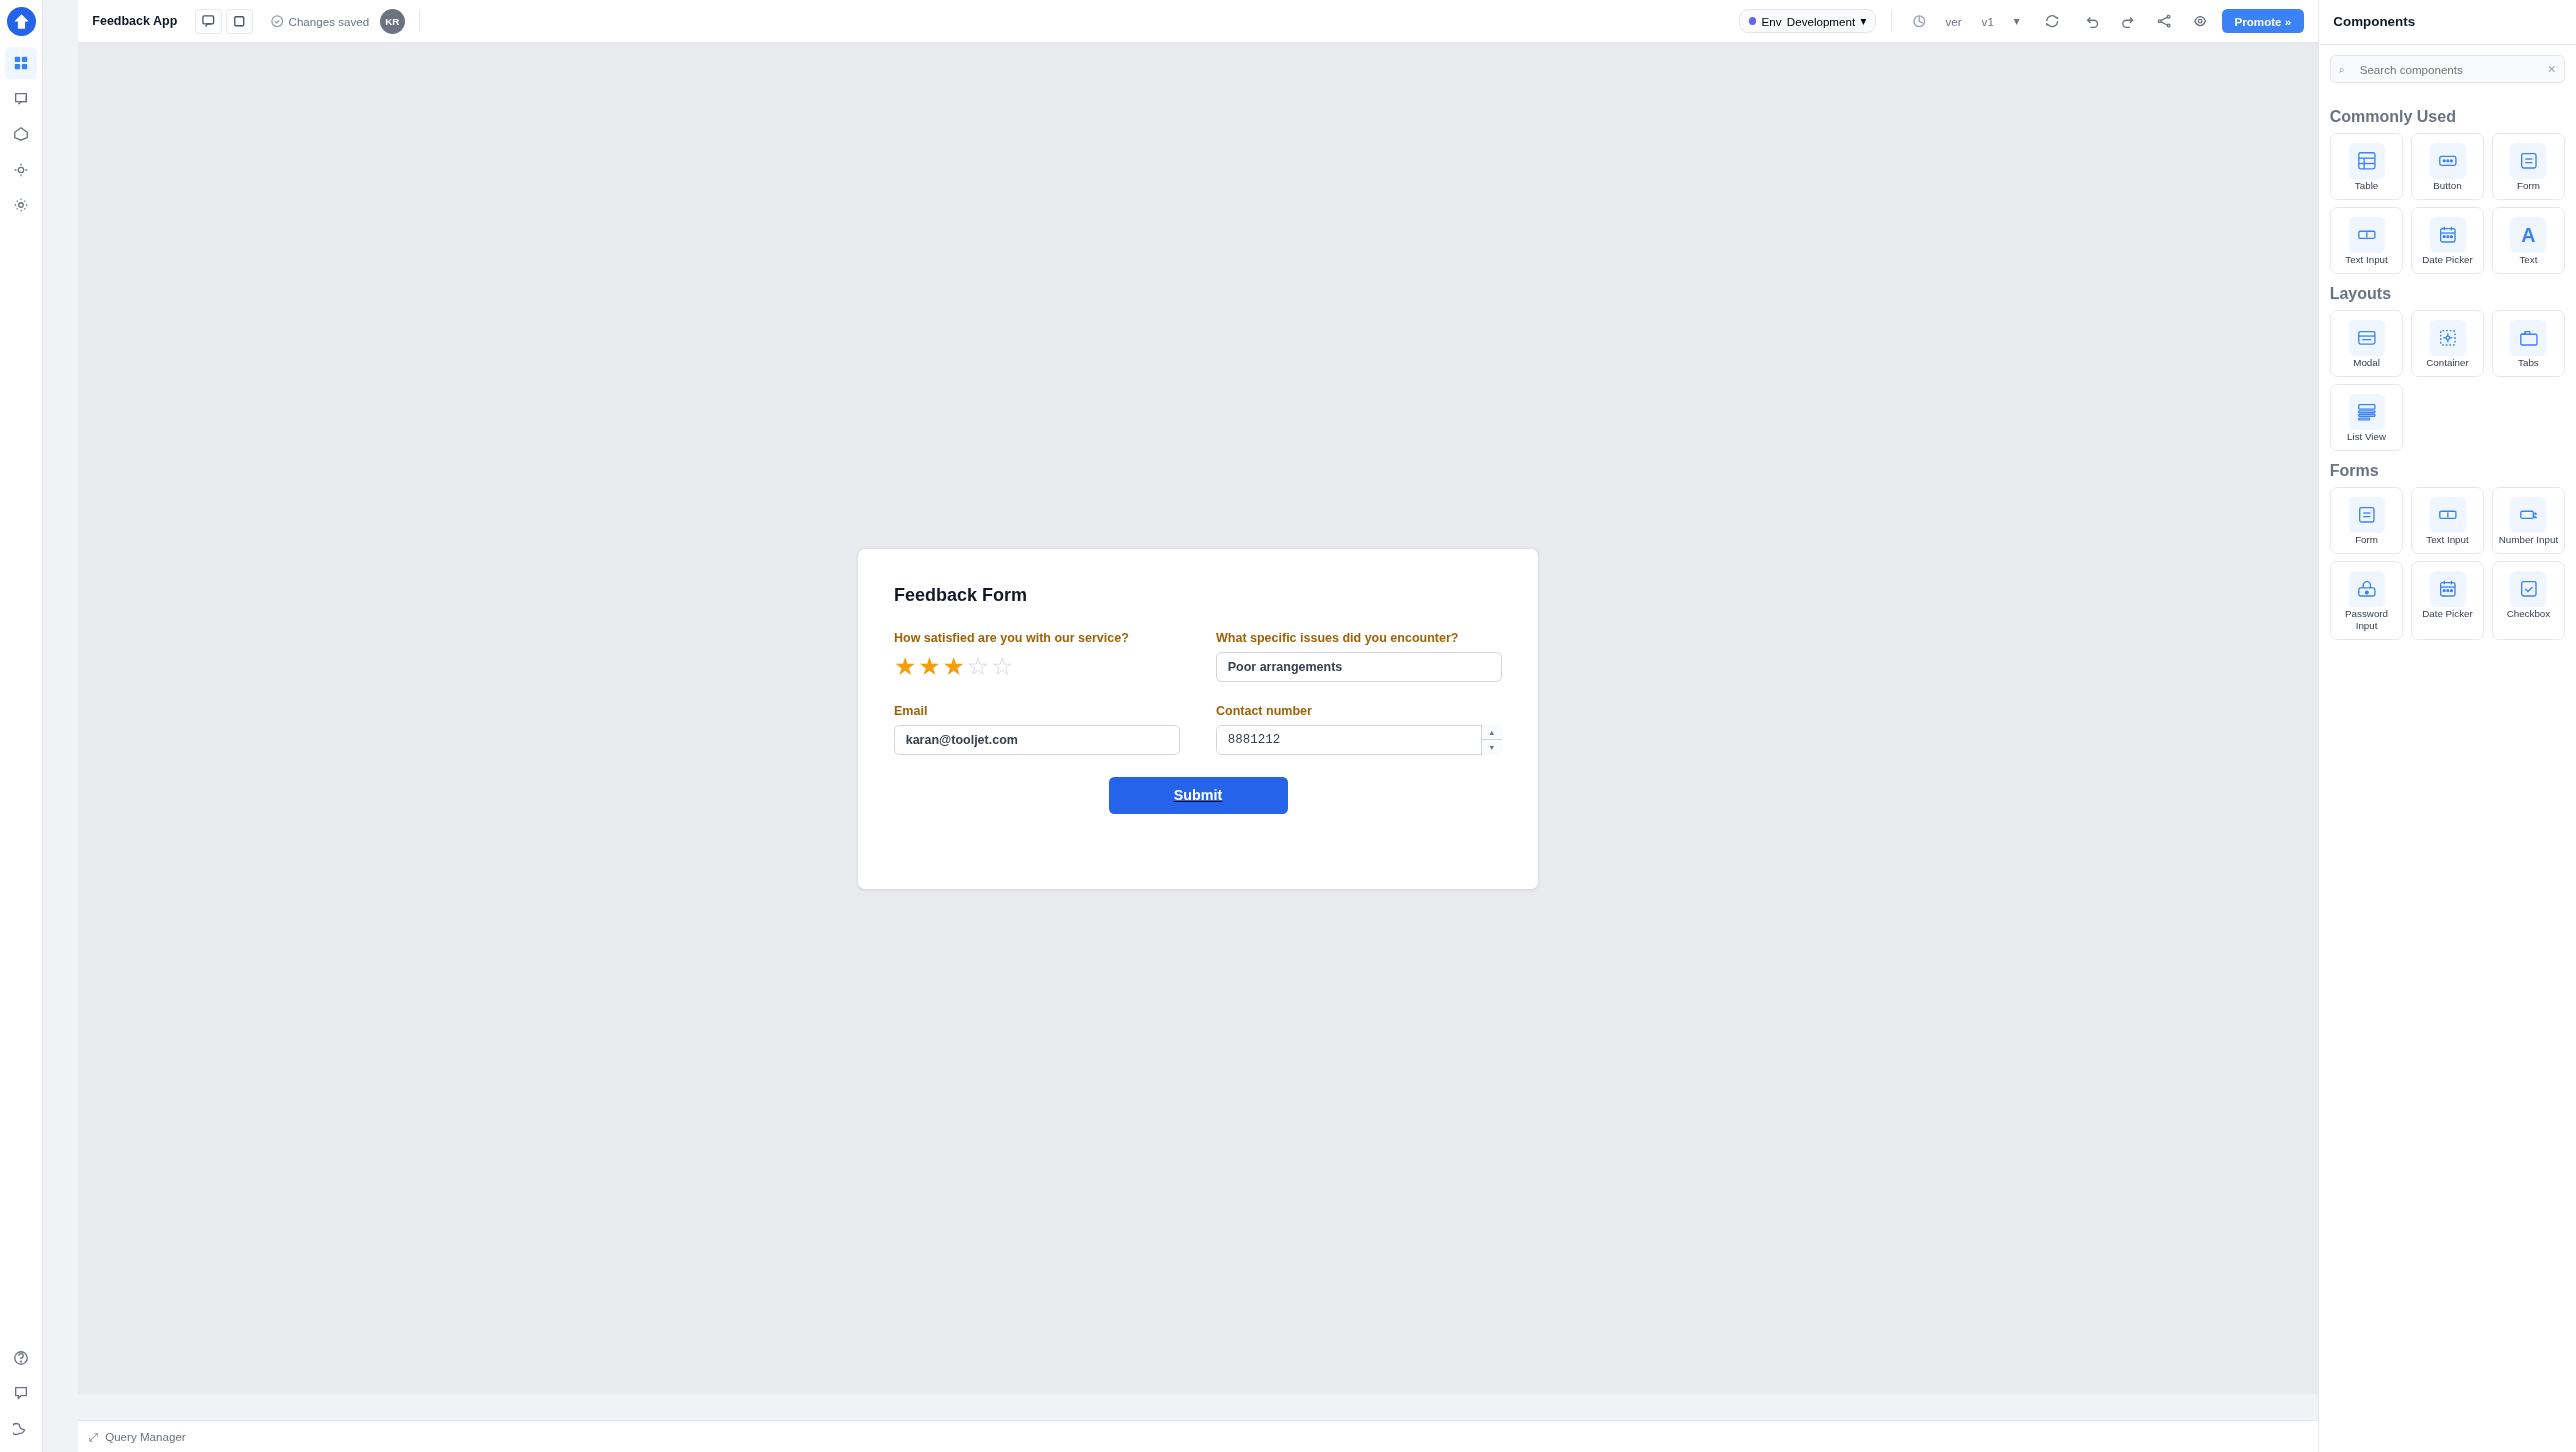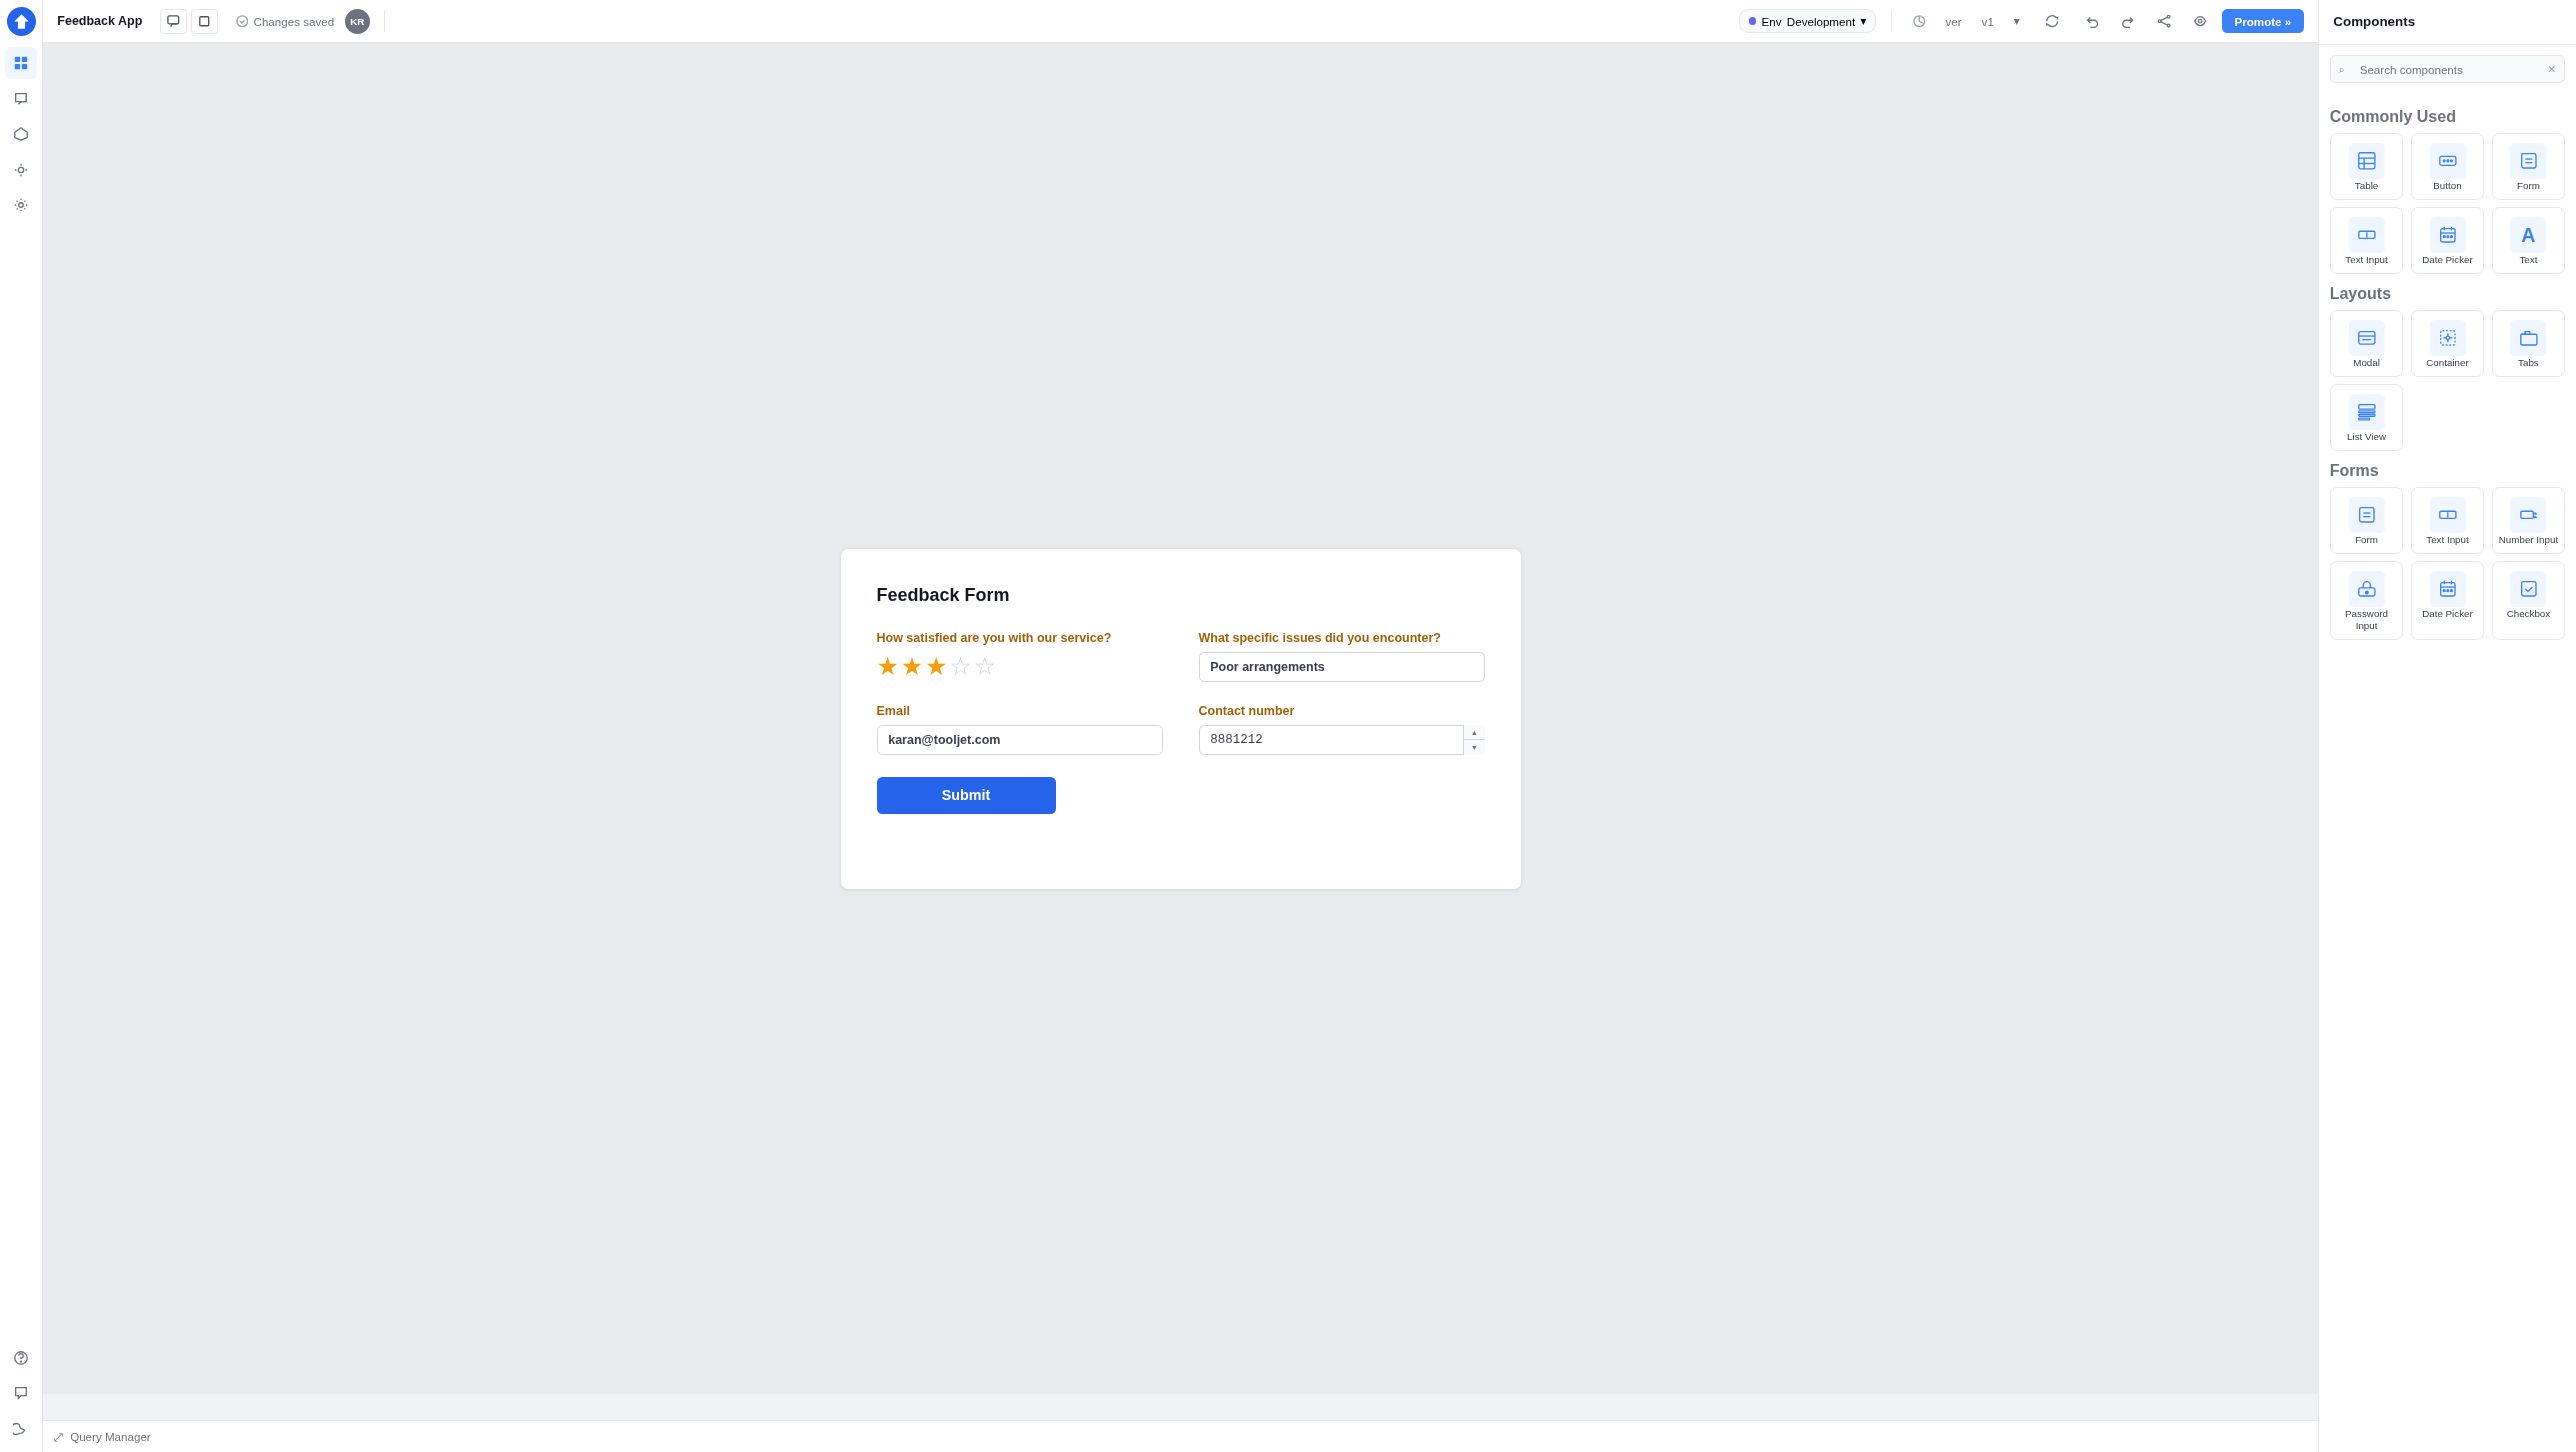--- a/index.html
+++ b/index.html
@@ -41,20 +41,21 @@
       align-items: center;
       gap: 3.6px;
     }
 
     
     .main-container {
       flex: 1;
       display: flex;
       flex-direction: column;
       overflow: hidden;
+      margin-left: 35px;
     }
 
     
     .header {
       height: 43px;
       background: #fff;
       border-bottom: 0.9px solid #e5e7eb;
       display: flex;
       align-items: center;
       padding: 0 14.3px;
@@ -257,22 +258,23 @@
       display: flex;
       align-items: center;
       justify-content: center;
       font-size: 7.2px;
       color: #6b7280;
     }
     .spinner-btn:first-child { border-bottom: 0.9px solid #d1d5db; border-radius: 0 5.4px 0 0; }
     .spinner-btn:last-child { border-radius: 0 0 5.4px 0; }
     .submit-row {
       display: flex;
-      justify-content: flex-start;
+      justify-content: center;
       margin-top: 7.2px;
+      text-decoration: underline;
     }
     .submit-btn {
       background: #2563eb;
       color: #fff;
       border: none;
       border-radius: 5.4px;
       padding: 10.7px 36px;
       font-size: 14.3px;
       font-weight: 600;
       cursor: pointer;

